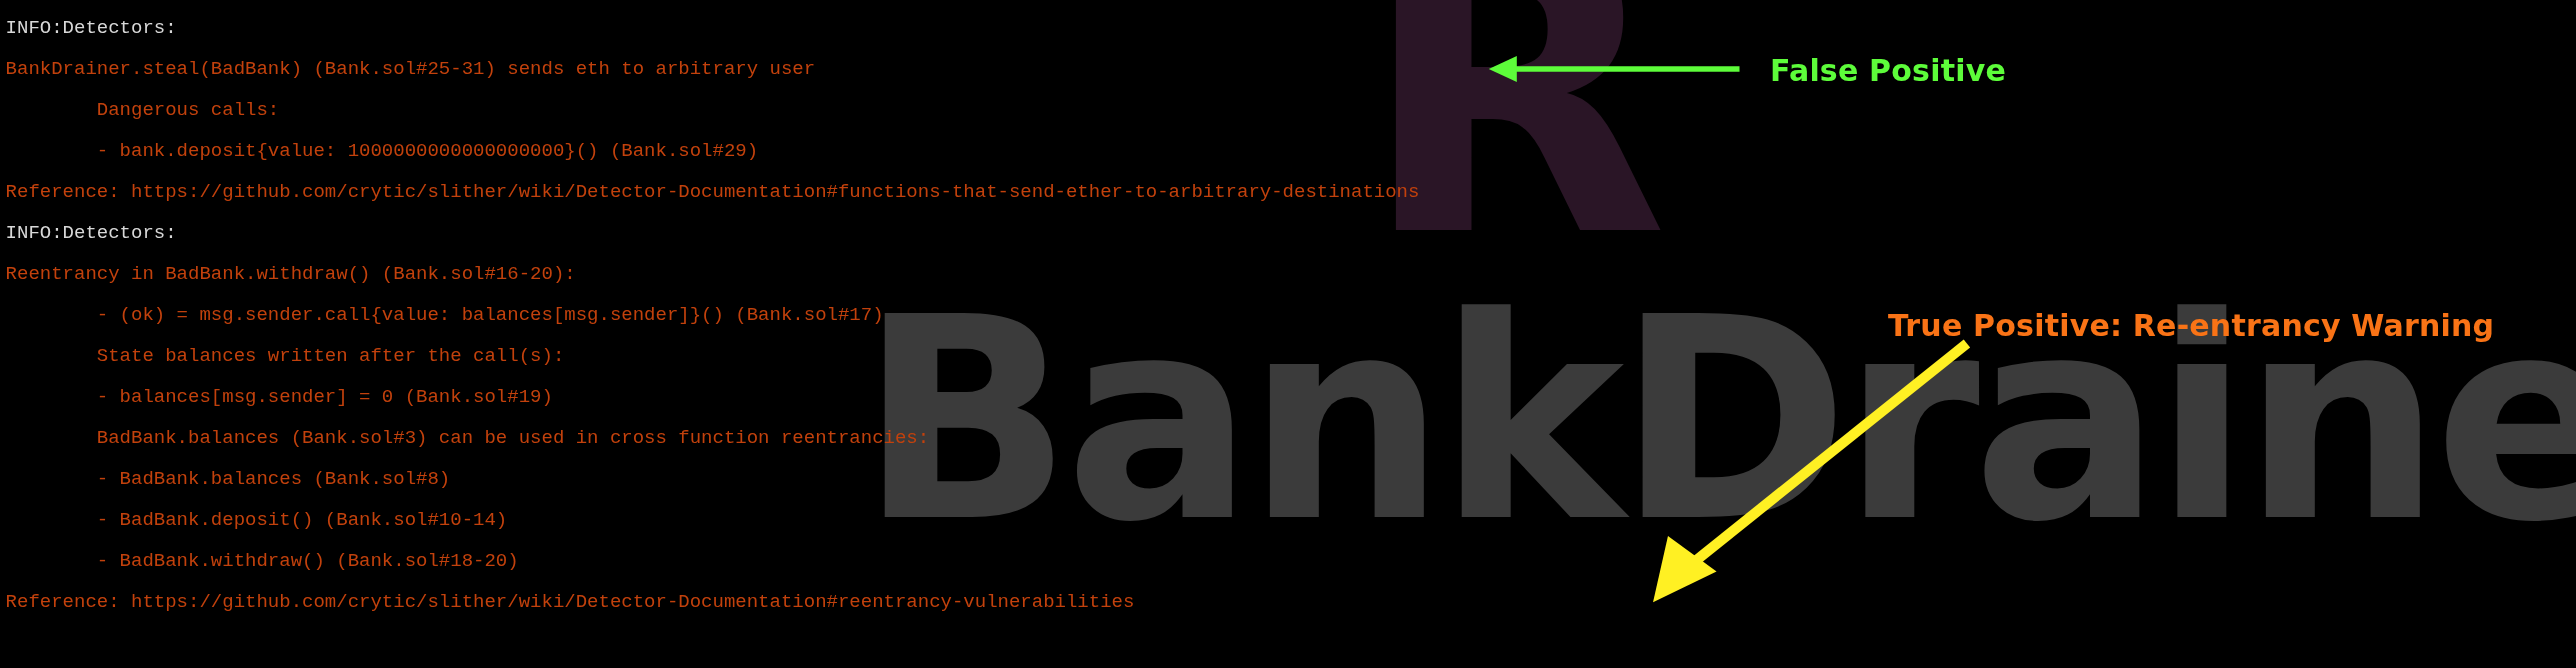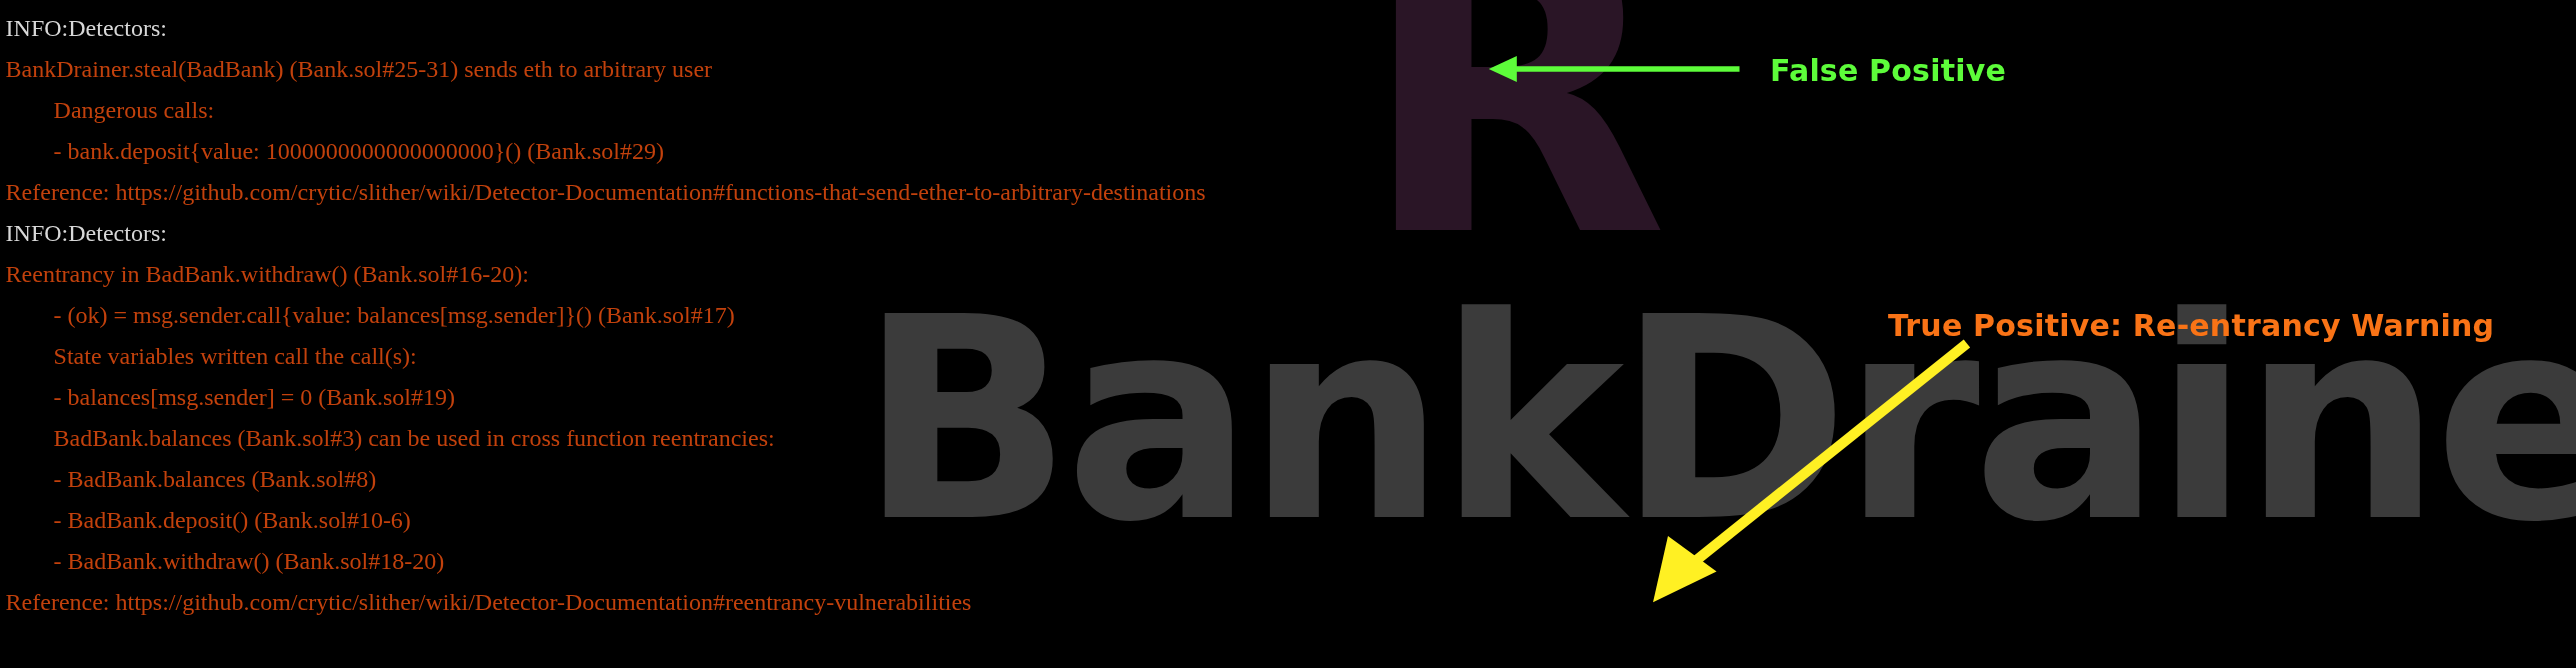--- a/index.html
+++ b/index.html
@@ -53,22 +53,22 @@
     position: absolute;
     left: 0;
     top: 0;
     width: 2576px;
     height: 669px;
     padding: 7.5px 0 0 5.6px;
     box-sizing: border-box;
     z-index: 5;
   }
   .line {
-    font-family: Liberation Serif, serif;
-    font-size: 24px;
+    font-family: Liberation Mono, monospace;
+    font-size: 19px;
     line-height: 41px;
     white-space: pre;
     letter-spacing: 0px;
   }
   .c-info   { color: #d8d8d8; }
   .c-red    { color: #c2410c; }
 
   
   .annot {
     position: absolute;
@@ -117,25 +117,25 @@
 
   <div id="console">
       <div class="line c-info">INFO:Detectors:</div>
       <div class="line c-red">BankDrainer.steal(BadBank) (Bank.sol#25-31) sends eth to arbitrary user</div>
       <div class="line c-red">        Dangerous calls:</div>
       <div class="line c-red">        - bank.deposit{value: 1000000000000000000}() (Bank.sol#29)</div>
       <div class="line c-red">Reference: https://github.com/crytic/slither/wiki/Detector-Documentation#functions-that-send-ether-to-arbitrary-destinations</div>
       <div class="line c-info">INFO:Detectors:</div>
       <div class="line c-red">Reentrancy in BadBank.withdraw() (Bank.sol#16-20):</div>
       <div class="line c-red">        - (ok) = msg.sender.call{value: balances[msg.sender]}() (Bank.sol#17)</div>
-      <div class="line c-red">        State variables written call the call(s):</div>
+      <div class="line c-red">        State balances written after the call(s):</div>
       <div class="line c-red">        - balances[msg.sender] = 0 (Bank.sol#19)</div>
       <div class="line c-red">        BadBank.balances (Bank.sol#3) can be used in cross function reentrancies:</div>
       <div class="line c-red">        - BadBank.balances (Bank.sol#8)</div>
-      <div class="line c-red">        - BadBank.deposit() (Bank.sol#10-6)</div>
+      <div class="line c-red">        - BadBank.deposit() (Bank.sol#10-14)</div>
       <div class="line c-red">        - BadBank.withdraw() (Bank.sol#18-20)</div>
       <div class="line c-red">Reference: https://github.com/crytic/slither/wiki/Detector-Documentation#reentrancy-vulnerabilities</div>
     </div>
 
   <svg id="arrow-green" viewBox="0 0 280 36" xmlns="http://www.w3.org/2000/svg">
     <line x1="272" y1="18" x2="30" y2="18" stroke="#5dfc3a" stroke-width="6"></line>
     <polygon points="4,18 34,4 34,32" fill="#5dfc3a"></polygon>
   </svg>
 
   <svg id="arrow-yellow" viewBox="0 0 380 290" xmlns="http://www.w3.org/2000/svg">

